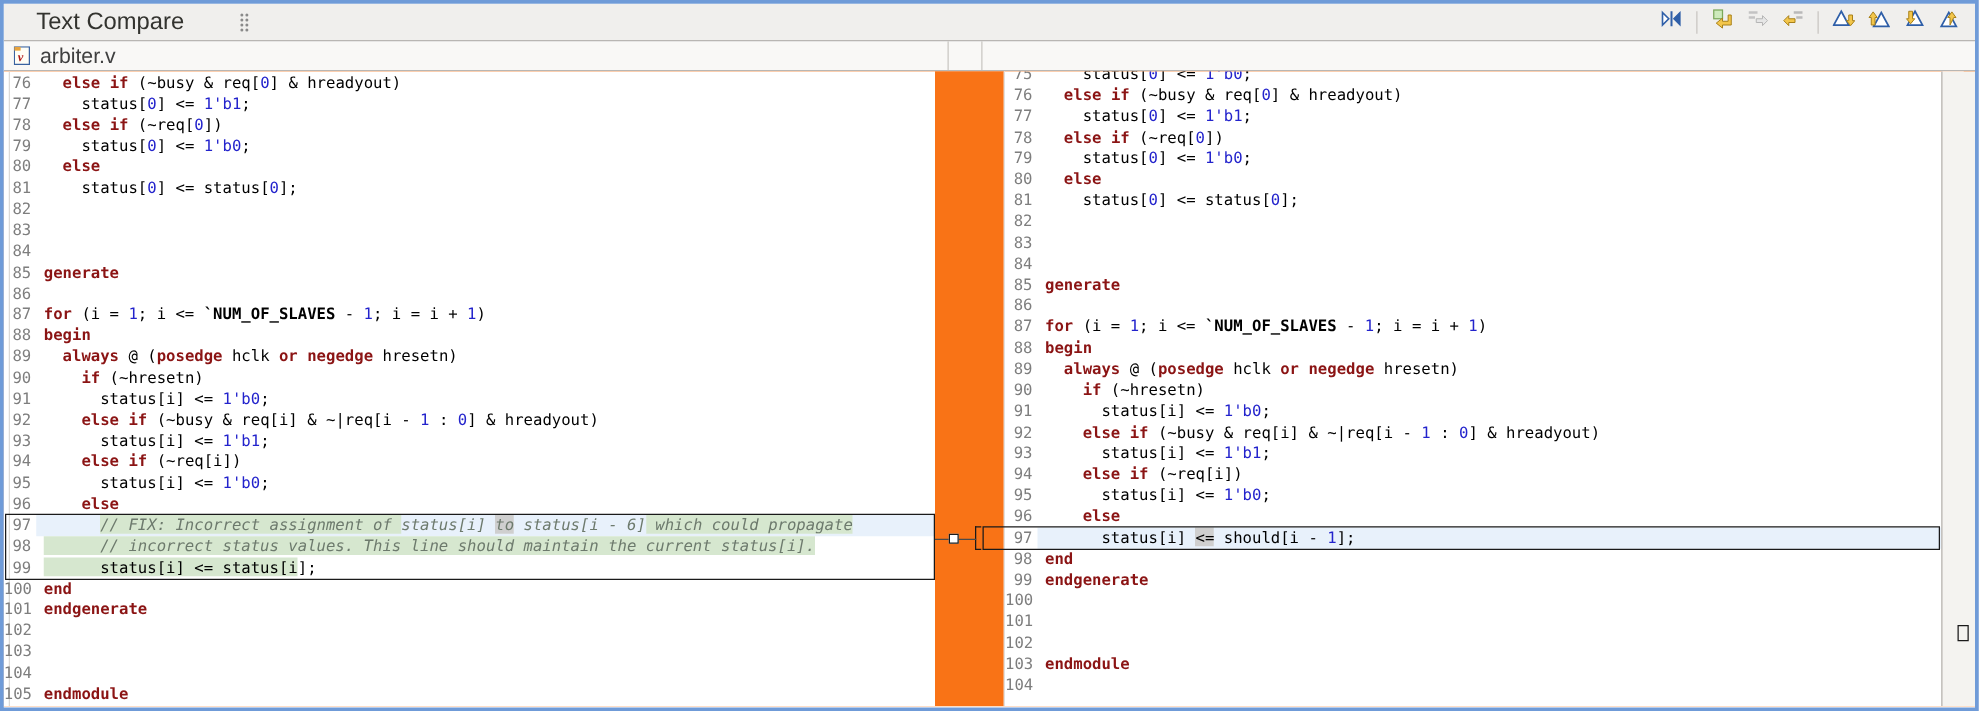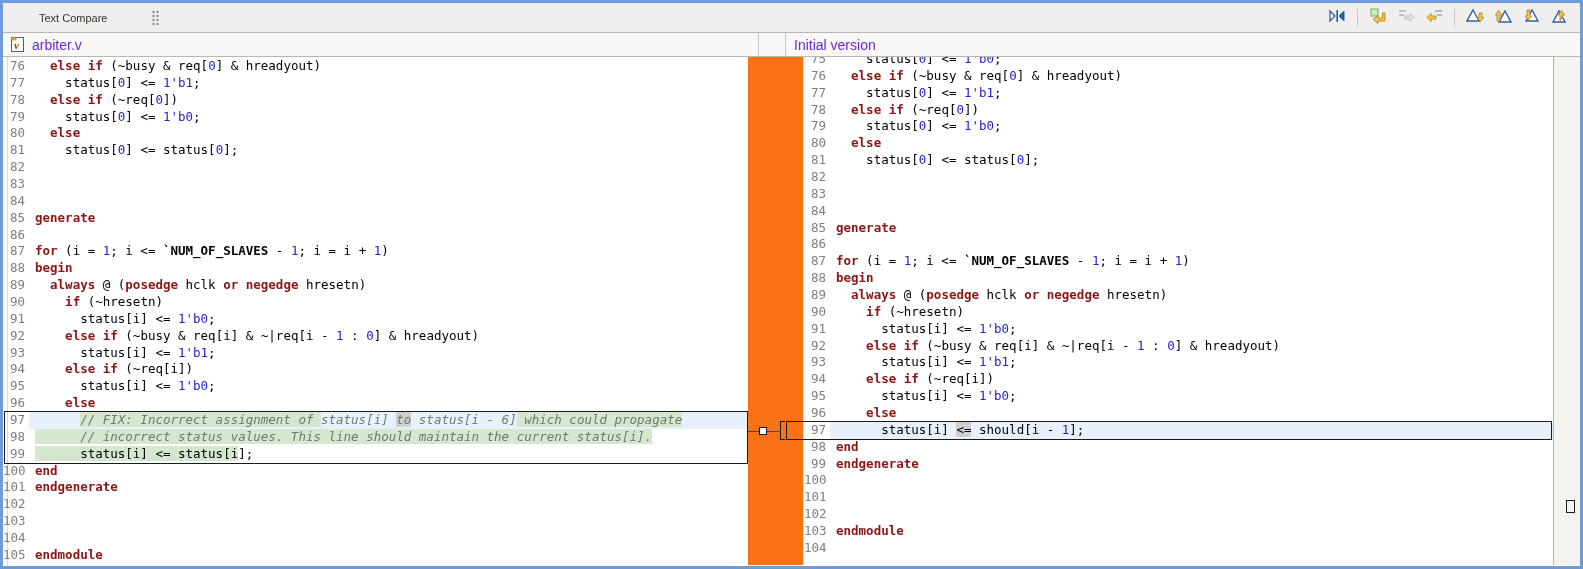--- a/index.html
+++ b/index.html
@@ -5,34 +5,34 @@
   * { margin:0; padding:0; box-sizing:border-box; }
   html,body { width:1583px; height:569px; }
   body { font-family:"Liberation Sans", sans-serif; background:#fff; }
 
   #window { position:relative; width:1583px; height:569px;
             border:3px solid #6f9bd8; background:#fff; overflow:hidden; }
 
   
   .titlebar { position:relative; height:30px; background:#f0efed;
               border-bottom:1px solid #b9b6b3; display:flex; align-items:center; }
-  .view-title { font-size:11px; color:#33332f; padding-left:36px; }
+  .view-title { font-size:19px; color:#33332f; padding-left:26px; }
   .dots-icon { margin-left:44px; display:flex; align-items:center; }
   .toolbar { position:absolute; right:8px; top:0; height:29px; display:flex; align-items:center; gap:2px; }
   .tb-sep { width:1px; height:18px; background:#c8c5c1; margin:0 5px; }
   .tb-btn { width:26px; height:24px; display:flex; align-items:center; justify-content:center;
             border:1px solid transparent; border-radius:2px; background:transparent; cursor:pointer; }
 
   
   .labels-row { height:24px; display:flex; background:#f9f8f6; border-bottom:1px solid #b9b6b3; }
   .label-left { width:756px; display:flex; align-items:center; gap:8px; padding-left:8px;
                 border-right:1px solid #c9c6c2; }
   .label-gutter { width:27px; border-right:1px solid #c9c6c2; }
   .label-right { flex:1; display:flex; align-items:center; padding-left:8px; }
-  .pane-label { font-size:14px; color:#6d28d9; }
+  .pane-label { font-size:17px; color:#404040; }
 
   
   .cmp-body { position:relative; width:1577px; height:508px; background:#f97316; overflow:hidden; }
 
   .pane { position:absolute; top:0; height:508px; overflow:hidden; background:#fff;
           font-family:"DejaVu Sans Mono", monospace; font-size:12.5px; line-height:16.86px; }
   .pane-left  { left:0;   width:745px; }
   .pane-right { left:800px; width:768px; border-left:1px solid #e2e0dd; }
   .left-rule { position:absolute; left:4px; top:0; width:1px; height:508px; background:#dcdad7; }
 
@@ -171,23 +171,20 @@
       <span class="file-icon">
         <svg width="13" height="15" viewBox="0 0 13 15">
           <rect x="0.5" y="0.5" width="12" height="14" fill="#fffef6" stroke="#3a62a0"></rect>
           <rect x="0.5" y="0.5" width="5" height="3" fill="#e8a33d"></rect>
           <text x="3.2" y="11.5" font-family="Liberation Serif, serif" font-style="italic" font-weight="bold" font-size="10" fill="#b01818">v</text>
         </svg>
       </span>
       <span class="pane-label">arbiter.v</span>
     </div>
     <div class="label-gutter"></div>
-    <div class="label-right">
-      <span class="pane-label">Initial version</span>
-    </div>
   </div>
 
   <div class="cmp-body">
 
     <div class="pane pane-left" id="paneL">
       <div class="left-rule"></div>
       <div class="code" id="codeL">
           <div class="cl"><span class="ln">76</span><span class="ct"><span class="p">  </span><span class="k">else</span><span class="p"> </span><span class="k">if</span><span class="p"> (~busy &amp; req[</span><span class="n">0</span><span class="p">] &amp; hreadyout)</span></span></div>
           <div class="cl"><span class="ln">77</span><span class="ct"><span class="p">    status[</span><span class="n">0</span><span class="p">] &lt;= </span><span class="n">1'b1</span><span class="p">;</span></span></div>
           <div class="cl"><span class="ln">78</span><span class="ct"><span class="p">  </span><span class="k">else</span><span class="p"> </span><span class="k">if</span><span class="p"> (~req[</span><span class="n">0</span><span class="p">])</span></span></div>

